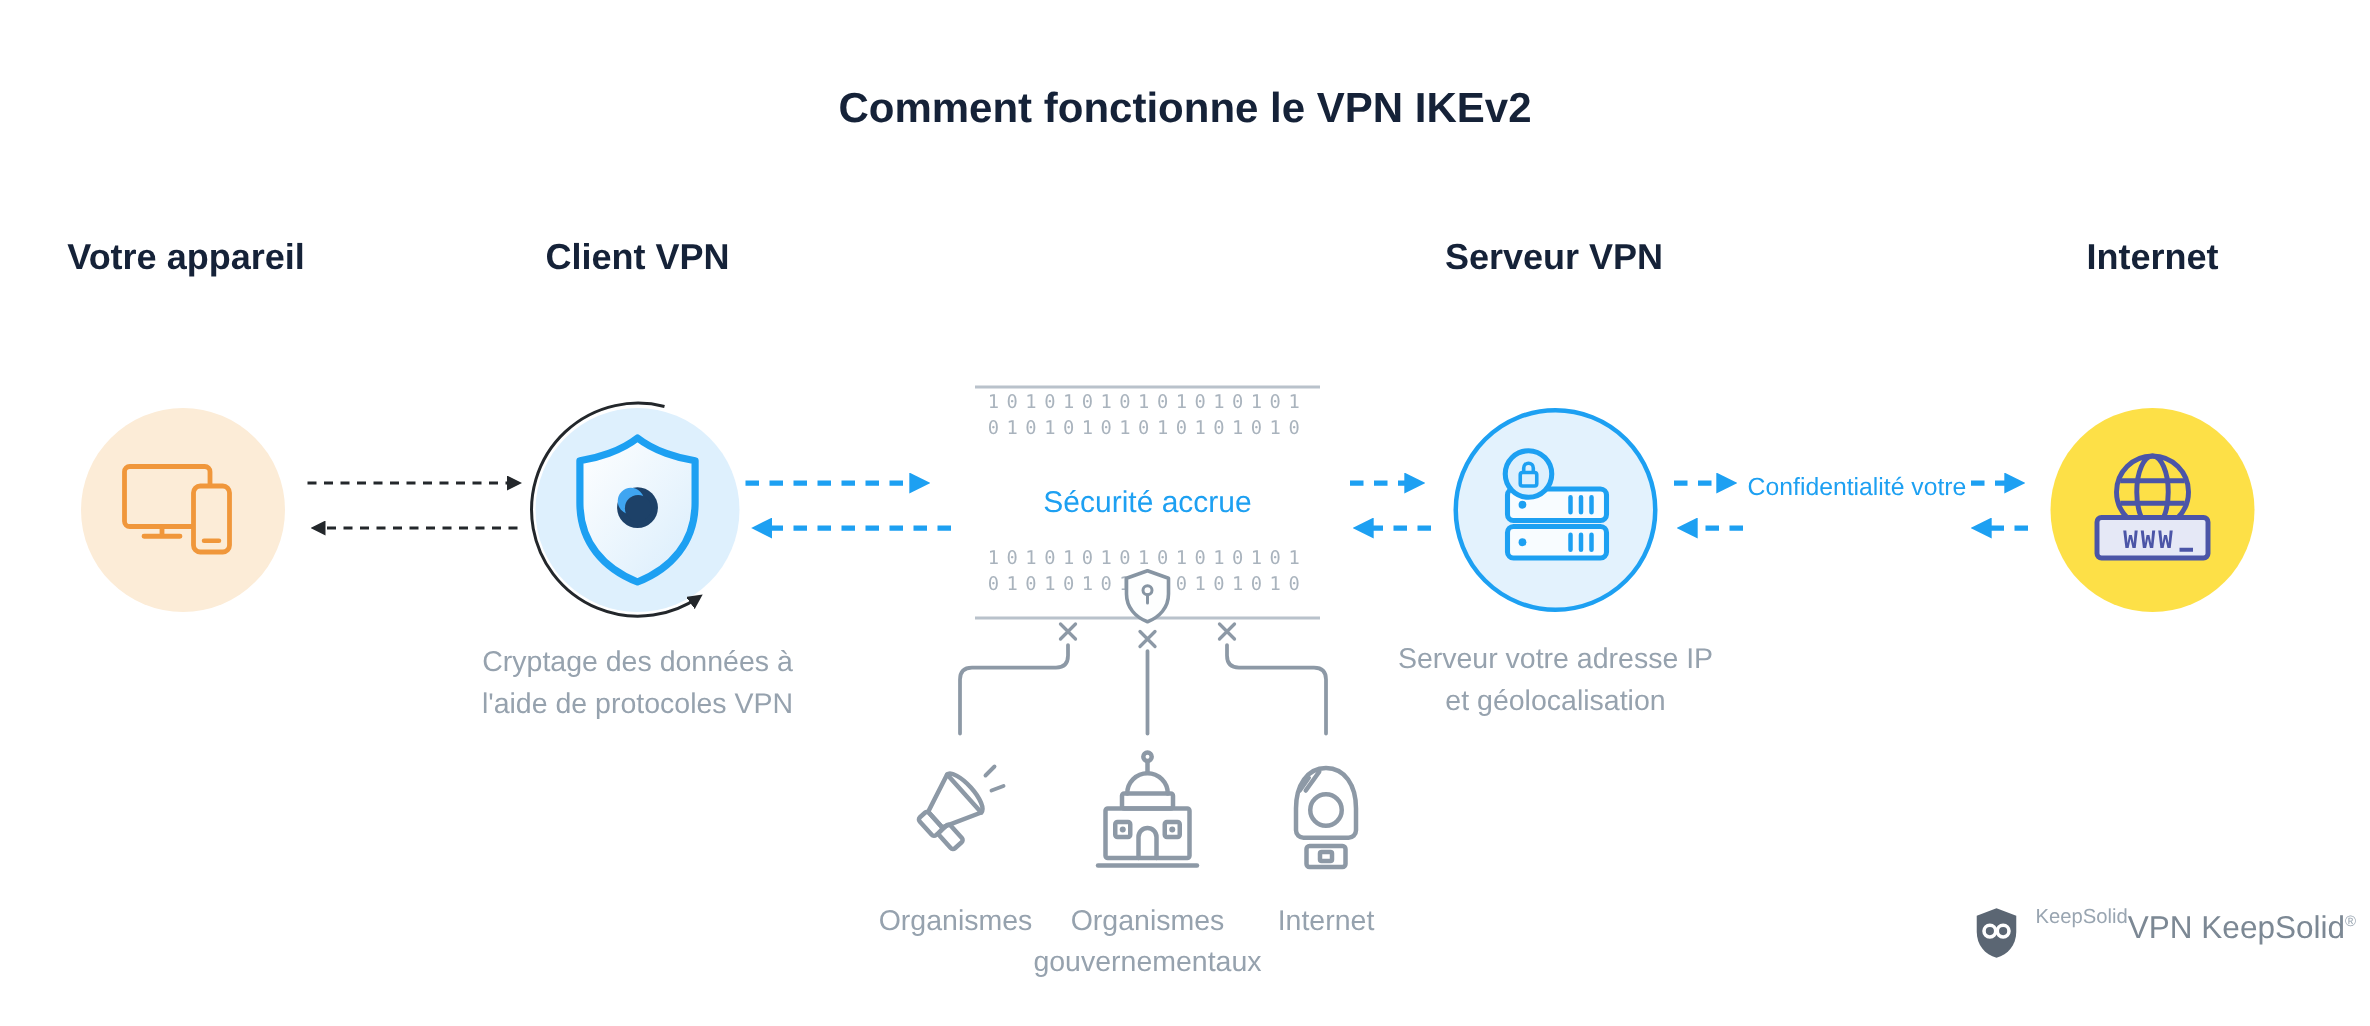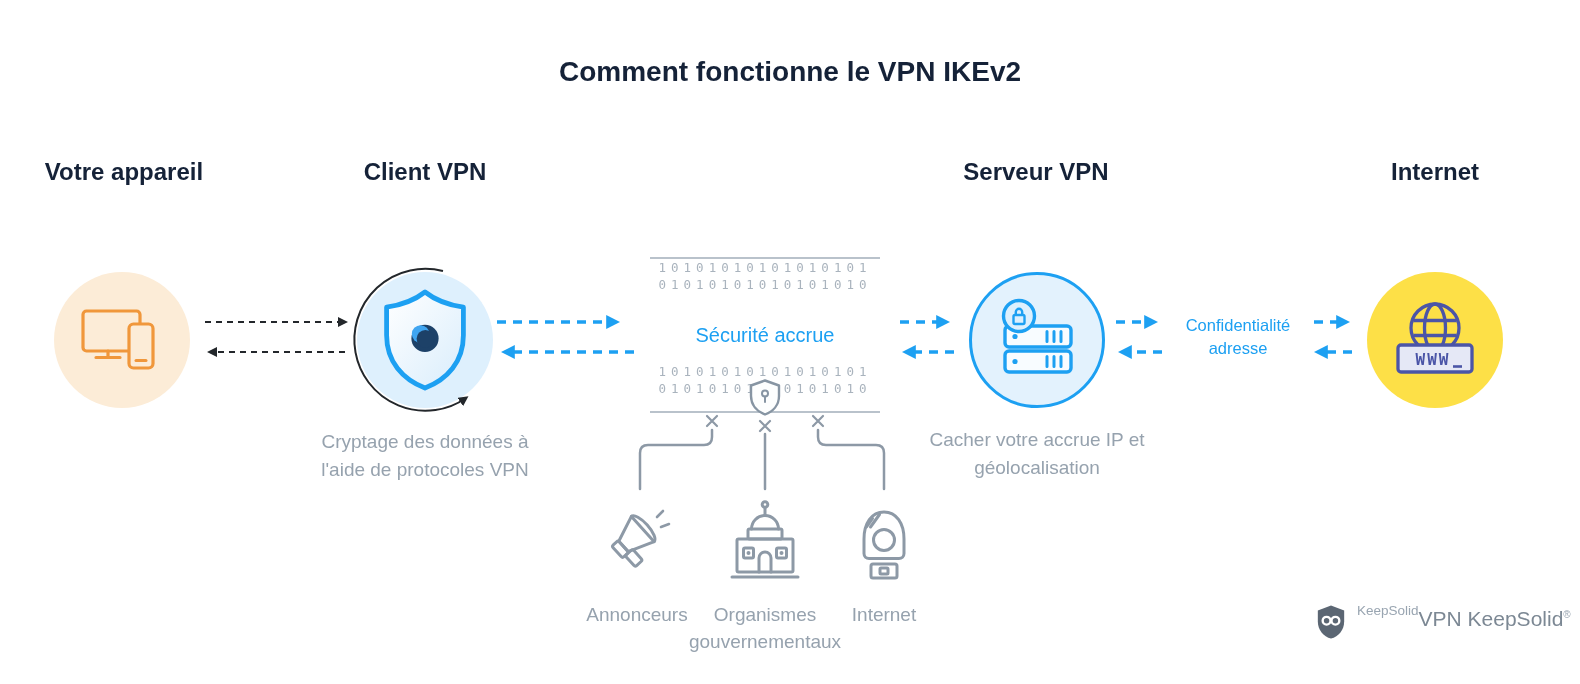--- a/index.html
+++ b/index.html
@@ -182,22 +182,22 @@
       <path d="M818,430 V437 Q818,445 826,445 H876 Q884,445 884,453 V489"></path>
     </g>
     <g stroke="#8d99a6" stroke-width="2.2" stroke-linecap="round">
       <path d="M707,416 l10,10 M717,416 l-10,10"></path>
       <path d="M760,421 l10,10 M770,421 l-10,10"></path>
       <path d="M813,416 l10,10 M823,416 l-10,10"></path>
     </g>
   </svg>
 
   <div class="caption caption-client">Cryptage des données à l'aide de protocoles VPN</div>
-  <div class="caption caption-server">Cacher votre accrue IP et géolocalisation</div>
-  <div class="conf">Confidentialité adresse</div>
+  <div class="caption caption-server">Serveur votre adresse IP et géolocalisation</div>
+  <div class="conf">Confidentialité votre</div>
 
   <div class="threat-icon threat-megaphone">
     <svg width="84" height="84" viewBox="0 0 84 84">
       <g transform="rotate(-42 42 42)" stroke="#8d99a6" stroke-width="3" fill="none" stroke-linecap="round" stroke-linejoin="round">
         <path d="M31,27 L57,17 V51 L31,41 Z"></path>
         <path d="M57,17 a6,17 0 0 1 0,34"></path>
         <rect x="22.5" y="26" width="8.5" height="16" rx="2"></rect>
         <rect x="26" y="42" width="10" height="15" rx="2"></rect>
       </g>
       <path d="M62,14 l6,-6 M66,24 l8,-3" stroke="#8d99a6" stroke-width="2.6" stroke-linecap="round" fill="none"></path>
@@ -225,21 +225,21 @@
       <g stroke="#8d99a6" stroke-width="3" fill="none" stroke-linecap="round" stroke-linejoin="round">
         <path d="M42,9 C29.5,9 22,20.5 22,36 V50.5 C22,53.5 24.3,55.5 27,55.5 H57 C59.7,55.5 62,53.5 62,50.5 V36 C62,20.5 54.5,9 42,9 Z"></path>
         <circle cx="42" cy="37" r="10.5"></circle>
         <path d="M30.5,15.5 l-6,8.5 M37.5,11.5 l-9,12.5"></path>
         <rect x="29" y="61" width="26" height="14" rx="2"></rect>
         <rect x="38" y="65" width="8" height="6" rx="1"></rect>
       </g>
     </svg>
   </div>
 
-  <div class="threat-label label-advertisers">Annonceurs</div>
+  <div class="threat-label label-advertisers">Organismes</div>
   <div class="threat-label label-government">Organismes gouvernementaux</div>
   <div class="threat-label label-hackers">Internet</div>
 
   <div class="brand">
     <svg width="34" height="38" viewBox="0 0 40 44">
       <path d="M20,2.5 L35.5,8.5 V21 C35.5,31.5 29,38.8 20,41.5 C11,38.8 4.5,31.5 4.5,21 V8.5 Z" fill="#5b6673"></path>
       <circle cx="14.8" cy="20.5" r="4.6" fill="none" stroke="#ffffff" stroke-width="2.8"></circle>
       <circle cx="25.2" cy="20.5" r="4.6" fill="none" stroke="#ffffff" stroke-width="2.8"></circle>
     </svg>
     <div class="brand-text">

